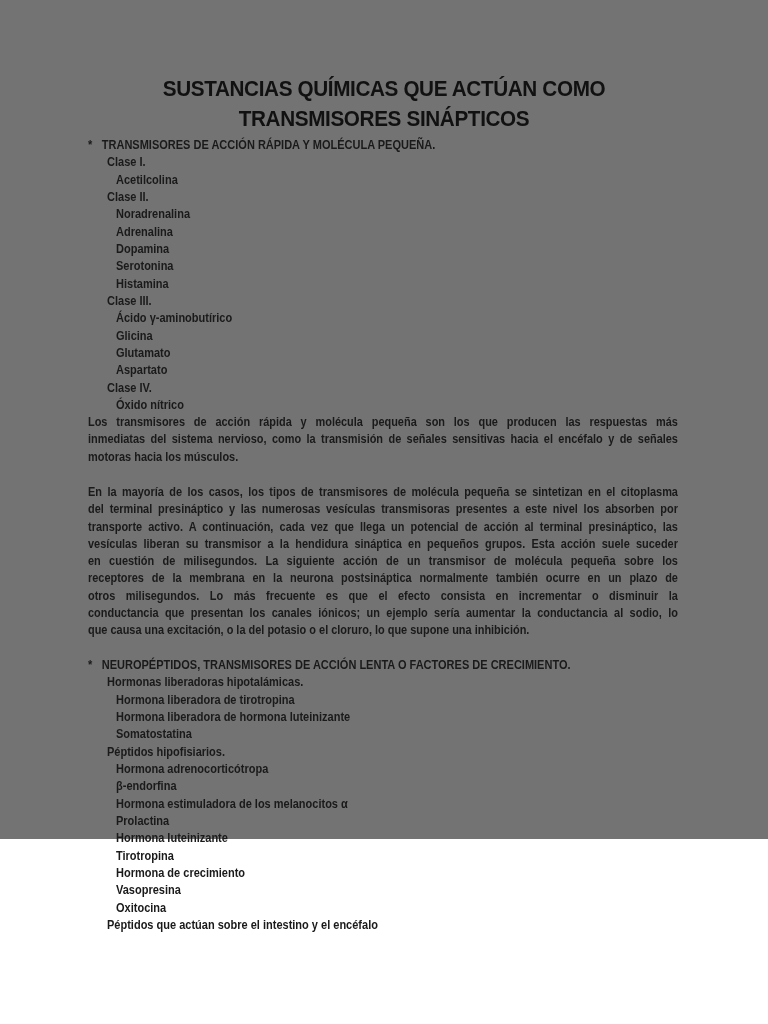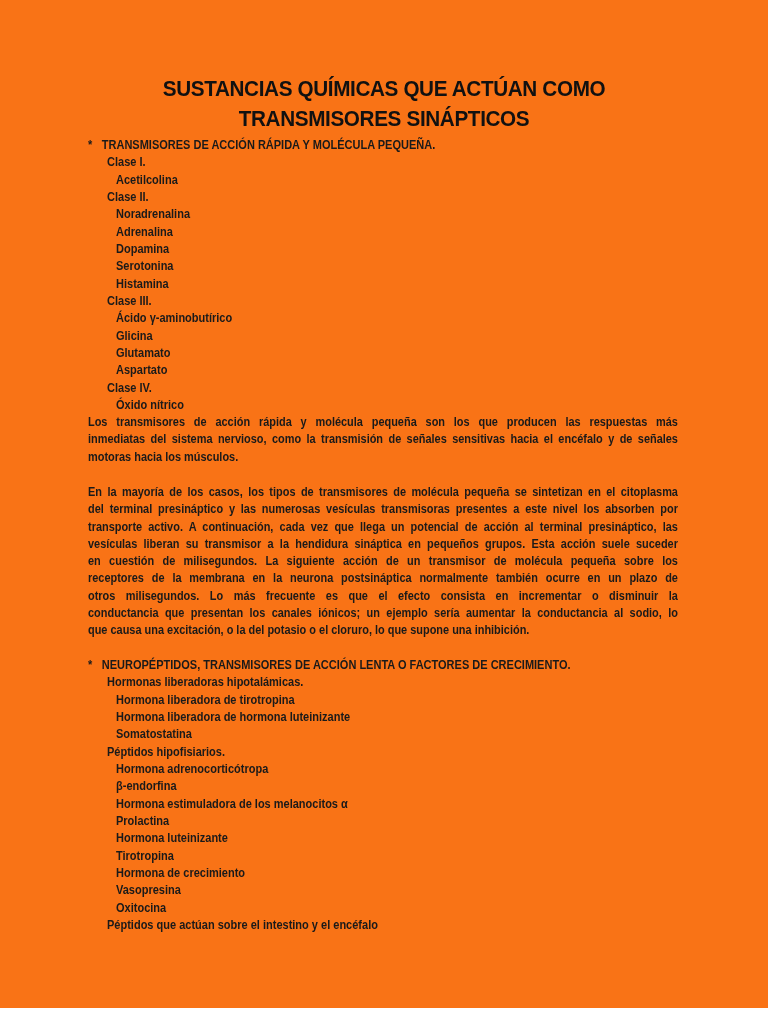--- a/index.html
+++ b/index.html
@@ -13,22 +13,22 @@
       overflow: hidden;
       position: relative;
       color: #111111;
       font-family: "Liberation Sans", sans-serif;
     }
     .page {
       position: absolute;
       left: 0;
       top: 0;
       width: 768px;
-      height: 1008px;
-      background: #f97316;
+      height: 839px;
+      background: #737373;
     }
     .title {
       position: absolute;
       left: 0;
       width: 768px;
       text-align: center;
       font-weight: bold;
       font-size: 22.5px;
       letter-spacing: -0.4px;
       color: #111111;

